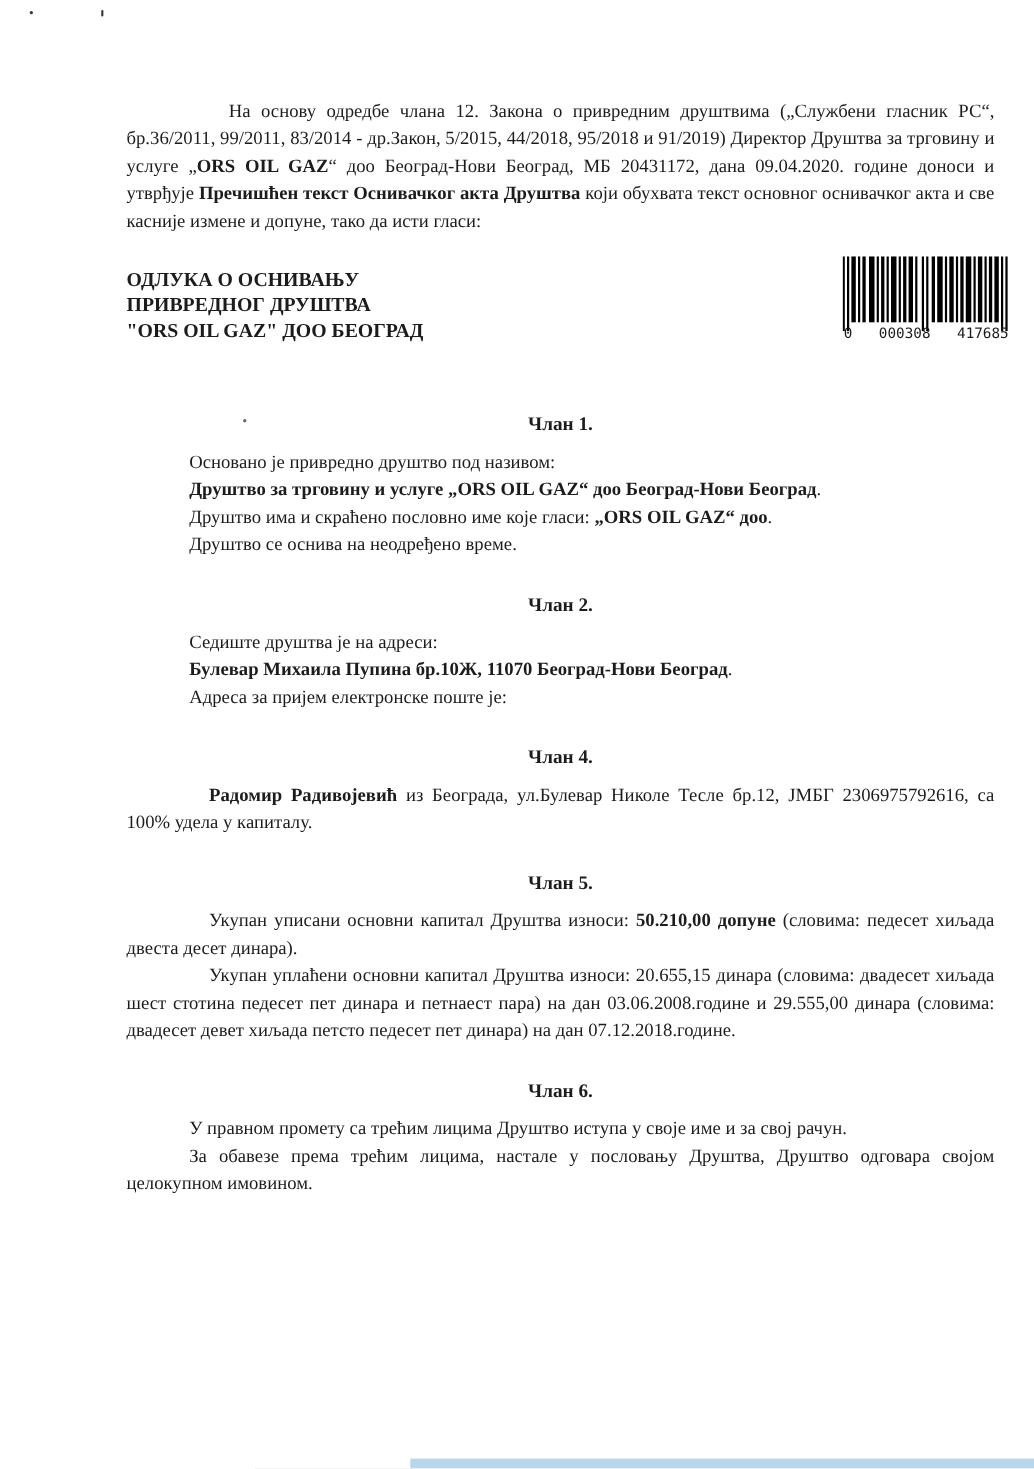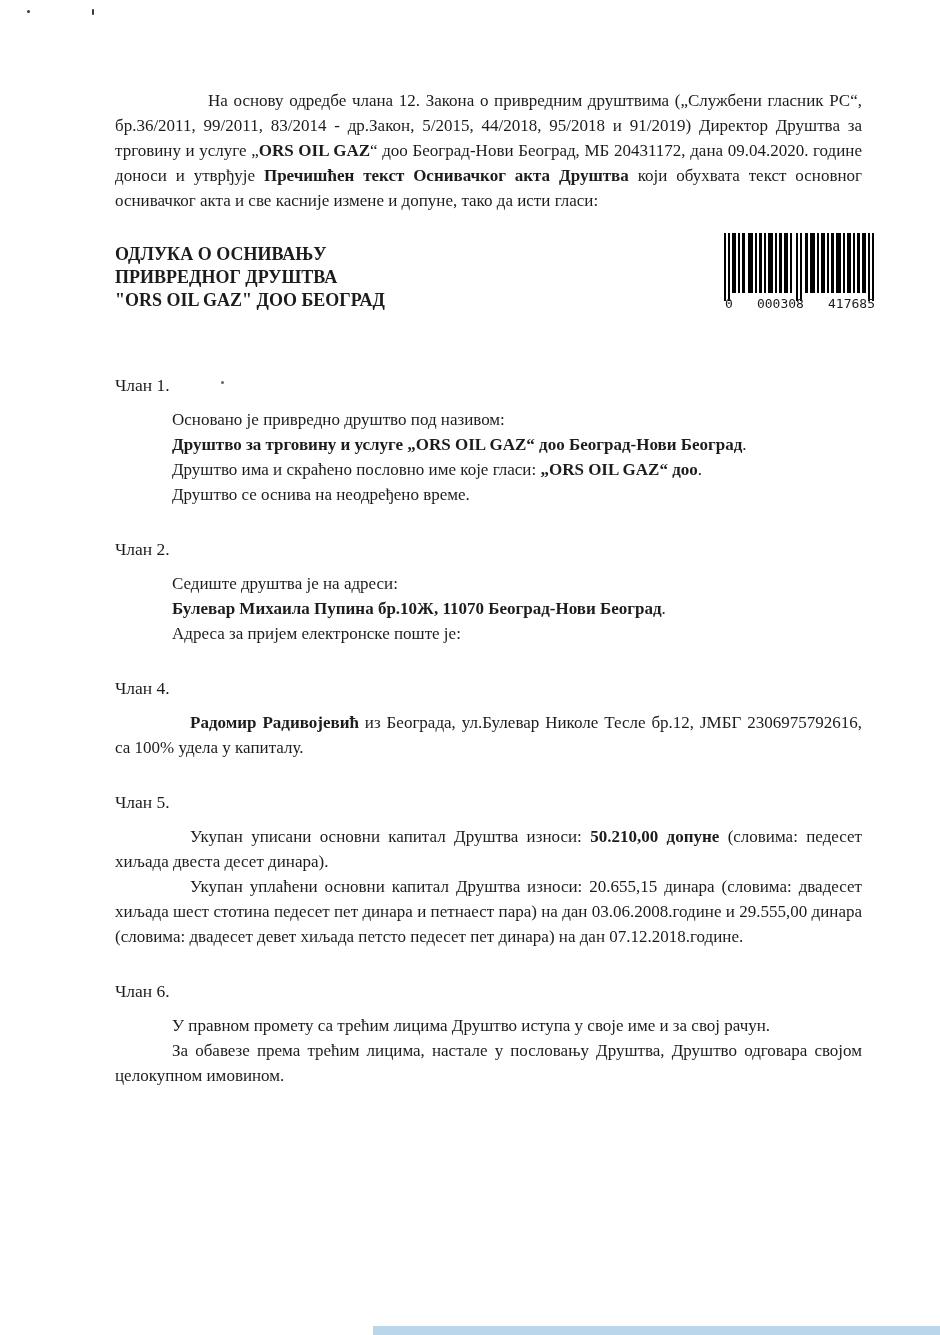--- a/index.html
+++ b/index.html
@@ -9,21 +9,21 @@
     width: 940px;
     height: 1335px;
     margin: 0 auto;
     background: #ffffff;
     font-family: "Liberation Serif", serif;
     font-size: 17px;
     line-height: 25px;
     color: #1c1c1c;
     overflow: hidden;
   }
-  .content { padding: 88px 78px 0 115px; }
+  .content { padding: 88px 36px 0 115px; }
   p { margin: 0; }
   .justify { text-align: justify; }
   .intro { text-indent: 93px; }
   .indent { text-indent: 57px; }
   .indent-lg { text-indent: 75px; }
   b { font-weight: bold; }
 
   .title-row { position: relative; margin-top: 26px; height: 104px; }
   .title-block {
     width: 100%;
@@ -46,21 +46,22 @@
     justify-content: space-between;
     font-family: "DejaVu Sans Mono", monospace;
     font-size: 13px;
     line-height: 14px;
     margin-top: -10px;
     padding: 0 1px;
   }
   .barcode-num span { background: transparent; }
 
   .article-heading {
-    font-weight: normal;
+    text-align: center;
+    font-weight: bold;
     font-size: 17.5px;
     margin: 30px 0 9px 0;
     line-height: 25px;
   }
   section p { margin: 0; }
 
   .speck { position: absolute; background: #3a3a3a; border-radius: 50%; }
   .speck-1 { left: 27px; top: 10px; width: 3px; height: 3px; }
   .speck-2 { left: 92px; top: 9px; width: 2px; height: 6px; border-radius: 2px; }
   .speck-3 { left: 221px; top: 381px; width: 3px; height: 3px; background: #666; }

